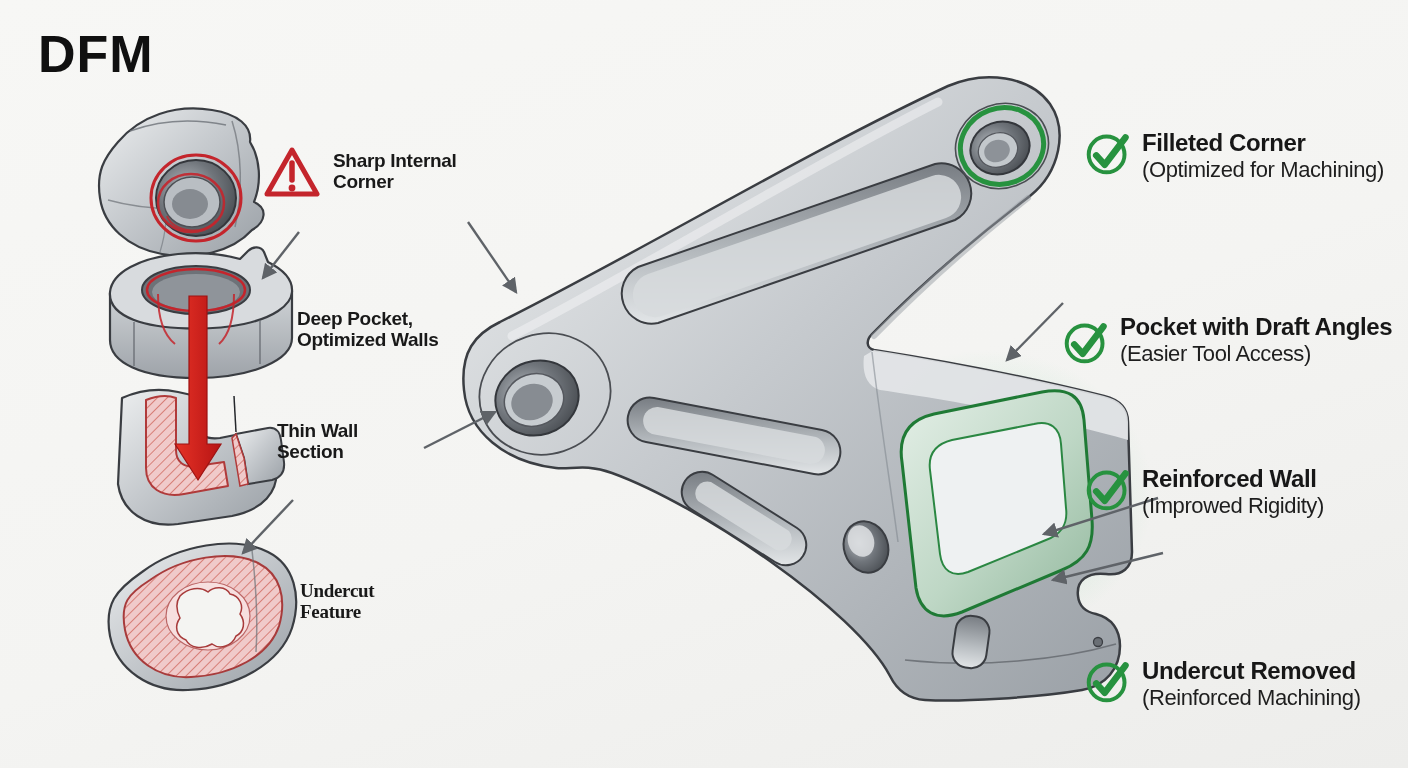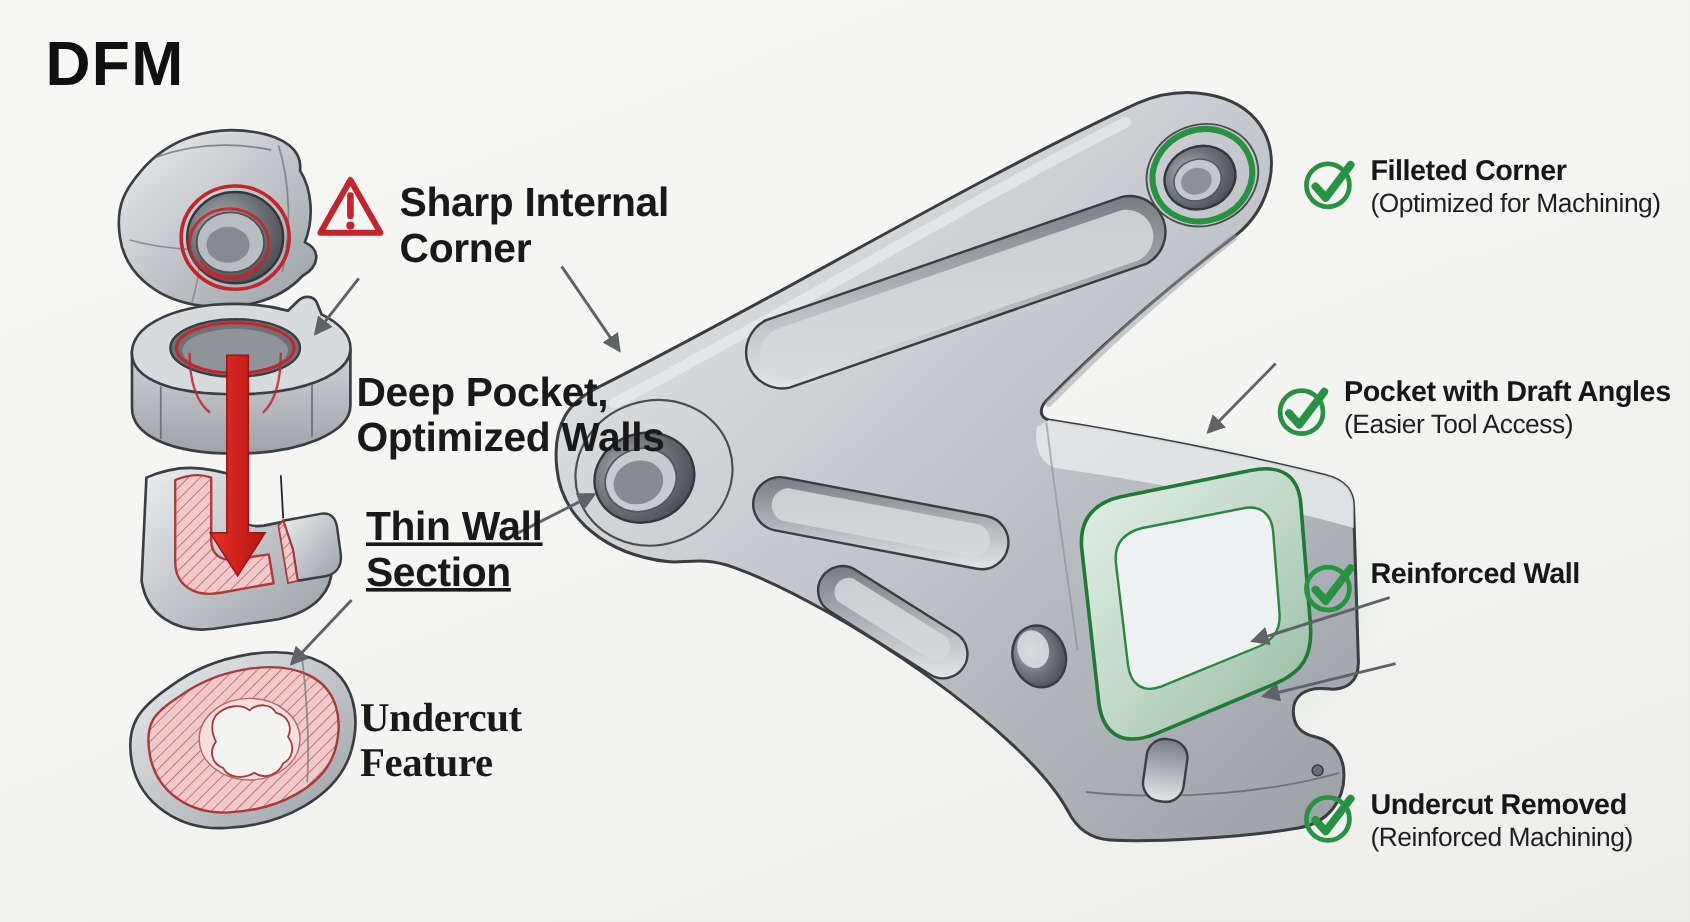--- a/index.html
+++ b/index.html
@@ -7,21 +7,21 @@
   .canvas{
     position:relative;width:1408px;height:768px;overflow:hidden;
     background:linear-gradient(160deg,#f7f7f5 0%,#f4f4f2 55%,#ededeb 100%);
   }
   .page-title{
     position:absolute;left:38px;top:24px;
     font-size:52px;font-weight:700;letter-spacing:1px;color:#101010;
   }
   svg.scene{position:absolute;left:0;top:0;}
   .prob-label{
-    position:absolute;font-size:34px;font-weight:700;color:#191919;
+    position:absolute;font-size:19px;font-weight:700;color:#191919;
     line-height:1.13;letter-spacing:-0.3px;white-space:nowrap;
   }
   .warn-icon{position:absolute;width:60px;height:56px;}
   .imp-item{position:absolute;display:flex;align-items:flex-start;gap:9px;margin-top:43px;}
   .imp-icon{width:49px;height:49px;flex:0 0 auto;}
   .imp-text{display:flex;flex-direction:column;}
   .imp-title{font-size:24px;font-weight:700;color:#171717;letter-spacing:-0.4px;white-space:nowrap;line-height:1.15;}
   .imp-sub{font-size:22px;font-weight:400;color:#1e1e1e;letter-spacing:-0.4px;white-space:nowrap;line-height:1.2;}
 </style>
 </head>
@@ -232,21 +232,21 @@
   </svg>
 
   <div class="prob-label" style="left:333px;top:150px;">
     <div>Sharp Internal</div>
     <div>Corner</div>
   </div>
   <div class="prob-label" style="left:297px;top:308px;">
     <div>Deep Pocket,</div>
     <div>Optimized Walls</div>
   </div>
-  <div class="prob-label" style="left:305px;top:420px;text-decoration:underline;">
+  <div class="prob-label" style="left:277px;top:420px;">
     <div>Thin Wall</div>
     <div>Section</div>
   </div>
   <div class="prob-label" style="left:300px;top:580px;font-family:Liberation Serif, serif;">
     <div>Undercut</div>
     <div>Feature</div>
   </div>
 
   <div class="imp-item" style="left:1084px;top:86px;">
     <svg class="imp-icon" viewBox="0 0 52 52">
@@ -270,20 +270,21 @@
     </div>
   </div>
 
   <div class="imp-item" style="left:1084px;top:422px;justify-content:space-between;">
     <svg class="imp-icon" viewBox="0 0 52 52">
       <circle cx="24" cy="27" r="19" fill="none" stroke="#27923f" stroke-width="4.2"></circle>
       <path d="M13,28 L22,38 L44,9" fill="none" stroke="#27923f" stroke-width="7" stroke-linecap="round" stroke-linejoin="round"></path>
     </svg>
     <div class="imp-text">
       <div class="imp-title">Reinforced Wall</div>
+      <div class="imp-sub">(Improwed Rigidity)</div>
     </div>
   </div>
 
   <div class="imp-item" style="left:1084px;top:614px;">
     <svg class="imp-icon" viewBox="0 0 52 52">
       <circle cx="24" cy="27" r="19" fill="none" stroke="#27923f" stroke-width="4.2"></circle>
       <path d="M13,28 L22,38 L44,9" fill="none" stroke="#27923f" stroke-width="7" stroke-linecap="round" stroke-linejoin="round"></path>
     </svg>
     <div class="imp-text">
       <div class="imp-title">Undercut Removed</div>

